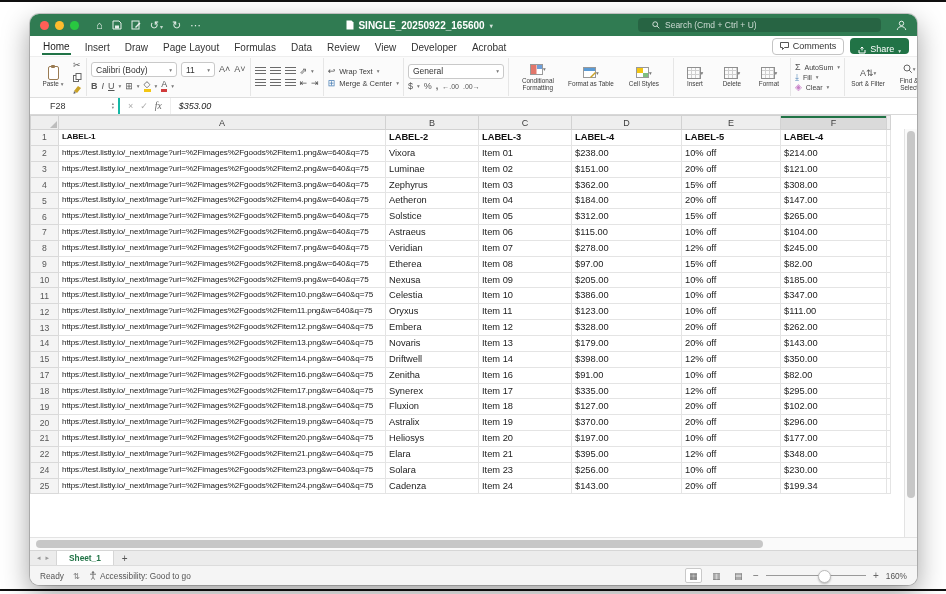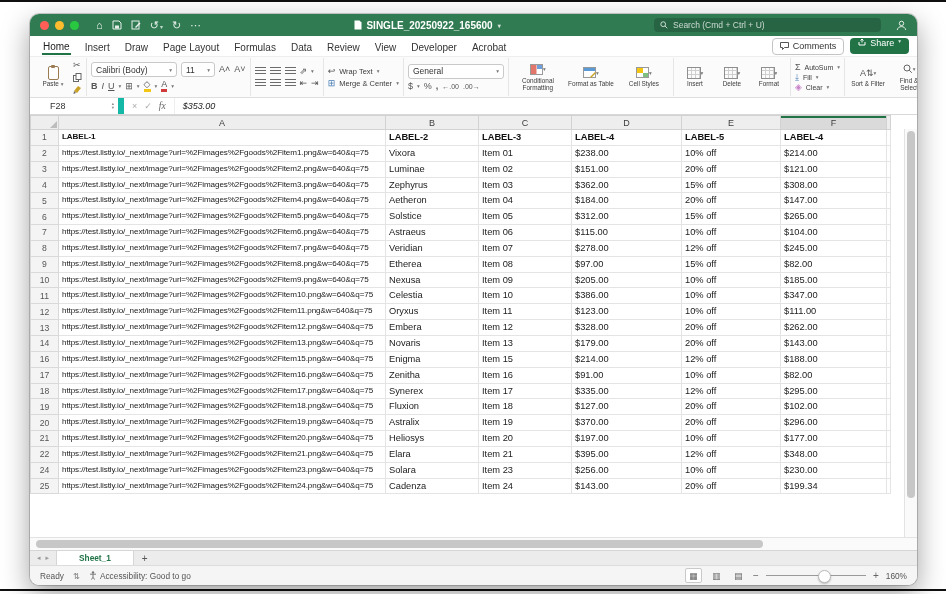--- a/index.html
+++ b/index.html
@@ -16,32 +16,32 @@
   .titlebar{height:22px;background:#307b52;display:flex;align-items:center;padding:0 10px;gap:7px;flex:0 0 auto;}
   .lights{display:flex;gap:6px;align-items:center;}
   .light{width:9px;height:9px;border-radius:50%;display:inline-block;}
   .light.red{background:#ff5f57}.light.yellow{background:#febc2e}.light.green{background:#28c840}
   .tb-icons{display:flex;align-items:center;gap:9px;margin-left:10px;color:rgba(255,255,255,.88);}
   .ticon{font-size:11px;line-height:1;cursor:default;}
   .tchev{font-size:6px;opacity:.8;margin-left:1px;}
   .tb-title{flex:1;display:flex;align-items:center;justify-content:center;gap:4px;color:#fff;
             font-size:10px;font-weight:700;white-space:nowrap;overflow:hidden;}
   .tb-search{width:215px;height:14px;border-radius:4px;background:rgba(0,0,0,.18);display:flex;
-             align-items:center;gap:5px;padding:0 6px;color:rgba(255,255,255,.75);font-size:8.5px;}
+             align-items:center;gap:5px;padding:0 14px;color:rgba(255,255,255,.75);font-size:8.5px;}
   .tb-person{margin-left:8px;}
 
   
   .tabrow{height:20px;display:flex;align-items:center;gap:13px;padding:0 8px 0 12px;font-size:10px;
           color:#333;background:#fff;flex:0 0 auto;}
   .rtab{padding:3px 1px 1px;cursor:default;white-space:nowrap;}
   .rtab.active{font-weight:400;color:#222;border-bottom:2px solid #217346;}
   .tab-actions{margin-left:auto;display:flex;align-items:center;gap:6px;}
   .comments-btn{height:15px;border:1px solid #c4c4c4;border-radius:4px;display:flex;align-items:center;
                 gap:4px;padding:0 7px;font-size:9px;color:#333;background:#fff;}
-  .share-btn{height:16px;border-radius:4px;background:#217346;color:#fff;display:flex;align-items:flex-start;
+  .share-btn{height:16px;border-radius:4px;background:#217346;color:#fff;display:flex;align-items:flex-end;
              gap:4px;padding:0 8px;font-size:9px;}
 
   
   .ribbon{height:38px;background:#fbfbfb;border-top:1px solid #eee;border-bottom:1px solid #dedede;
           display:flex;align-items:stretch;padding:1px 2px;overflow:hidden;flex:0 0 auto;white-space:nowrap;}
   .rgroup{display:flex;align-items:center;gap:3px;padding:0 4px;border-right:1px solid #e6e6e6;}
   .bigbtn{display:flex;flex-direction:column;align-items:center;justify-content:center;gap:1px;
           padding:0 2px;min-width:30px;cursor:default;}
   .bicon{height:13px;display:flex;align-items:center;justify-content:center;font-size:11px;color:#444;}
   .blabel{font-size:6.4px;color:#3c3c3c;text-align:center;line-height:1.12;white-space:normal;width:46px;}
@@ -60,21 +60,21 @@
   .redbar{display:inline-block;border-bottom:3px solid #d03a3a;padding-bottom:0px;}
   .clipico{width:9px;height:12px;border:1px solid #9a7b52;border-radius:2px;position:relative;background:#fff;}
   .clipico:before{content:'';position:absolute;top:-2px;left:2px;width:4px;height:3px;background:#9a7b52;border-radius:1px;}
   .tblico{width:12px;height:10px;border:1px solid #8f8f8f;
           background:repeating-linear-gradient(90deg,transparent 0 3px,#cfcfcf 3px 4px),
                      repeating-linear-gradient(0deg,transparent 0 3px,#cfcfcf 3px 4px);}
 
   
   .formulabar{height:16px;display:flex;align-items:stretch;border-bottom:1px solid #d8d8d8;background:#fff;
               font-size:9px;color:#333;flex:0 0 auto;}
-  .namebox{width:64px;border-right:6px solid #14b8a6;display:flex;align-items:center;justify-content:space-between;
+  .namebox{width:64px;border-right:2px solid #14b8a6;display:flex;align-items:center;justify-content:space-between;
            padding:0 4px 0 20px;}
   .step{display:flex;flex-direction:column;line-height:4px;font-size:4.5px;color:#888;}
   .fbtns{display:flex;align-items:center;gap:7px;padding:0 8px;border-right:1px solid #eee;}
   .fbtn{color:#aaa;font-size:9px;}
   .fx{font-family:"Liberation Serif",serif;font-style:italic;color:#666;font-size:9.5px;}
   .fvalue{display:flex;align-items:center;padding-left:8px;color:#222;font-style:italic;}
 
   
   .gridwrap{flex:1;min-height:0;position:relative;background:#fff;overflow:hidden;}
   table.sheet{border-collapse:collapse;table-layout:fixed;font-size:9.3px;}
@@ -94,21 +94,21 @@
   .vthumb{position:absolute;left:2px;right:2px;top:2px;height:90%;border-radius:4px;background:#c7c7c7;}
 
   .hscroll{height:12px;background:#fafafa;border-top:1px solid #e3e3e3;position:relative;flex:0 0 auto;}
   .hthumb{position:absolute;top:2px;left:6px;width:82%;height:8px;border-radius:4px;background:#c7c7c7;}
 
   
   .sheetbar{height:14px;background:#ececec;border-top:1px solid #d6d6d6;display:flex;align-items:stretch;
             font-size:8.5px;color:#666;flex:0 0 auto;}
   .sb-arrows{display:flex;align-items:center;gap:5px;padding:0 7px;color:#9a9a9a;font-size:7px;}
   .sheettab{background:#fff;border-left:1px solid #d6d6d6;border-right:1px solid #d6d6d6;display:flex;
-            align-items:center;padding:0 22px;color:#217346;font-weight:700;font-size:8.3px;}
+            align-items:center;padding:0 12px;color:#217346;font-weight:700;font-size:8.3px;}
   .addsheet{display:flex;align-items:center;padding:0 8px;color:#555;font-size:10px;}
 
   
   .statusbar{height:19px;background:#f5f5f5;border-top:1px solid #dcdcdc;display:flex;align-items:center;
              font-size:8.3px;color:#555;padding:0 10px;gap:9px;flex:0 0 auto;}
   .sb-right{margin-left:auto;display:flex;align-items:center;gap:7px;}
   .viewbtn{width:15px;height:13px;display:flex;align-items:center;justify-content:center;font-size:9px;
            color:#666;border-radius:2px;}
   .viewbtn.active{background:#fff;border:1px solid #c9c9c9;}
   .zslider{position:relative;width:100px;height:13px;}
@@ -586,27 +586,27 @@
               <th>14</th>
               <td class="col-a">https://test.listly.io/_next/image?url=%2Fimages%2Fgoods%2Fitem13.png&amp;w=640&amp;q=75</td>
               <td>Novaris</td>
               <td>Item 13</td>
               <td>$179.00</td>
               <td>20% off</td>
               <td>$143.00</td>
               <td></td>
             </tr>
             <tr>
-              <th>16</th>
-              <td class="col-a">https://test.listly.io/_next/image?url=%2Fimages%2Fgoods%2Fitem15.png&amp;w=640&amp;q=75</td>
-              <td>Enigma</td>
-              <td>Item 15</td>
-              <td>$214.00</td>
+              <th>15</th>
+              <td class="col-a">https://test.listly.io/_next/image?url=%2Fimages%2Fgoods%2Fitem14.png&amp;w=640&amp;q=75</td>
+              <td>Driftwell</td>
+              <td>Item 14</td>
+              <td>$398.00</td>
               <td>12% off</td>
-              <td>$188.00</td>
+              <td>$350.00</td>
               <td></td>
             </tr>
             <tr>
               <th>17</th>
               <td class="col-a">https://test.listly.io/_next/image?url=%2Fimages%2Fgoods%2Fitem16.png&amp;w=640&amp;q=75</td>
               <td>Zenitha</td>
               <td>Item 16</td>
               <td>$91.00</td>
               <td>10% off</td>
               <td>$82.00</td>

